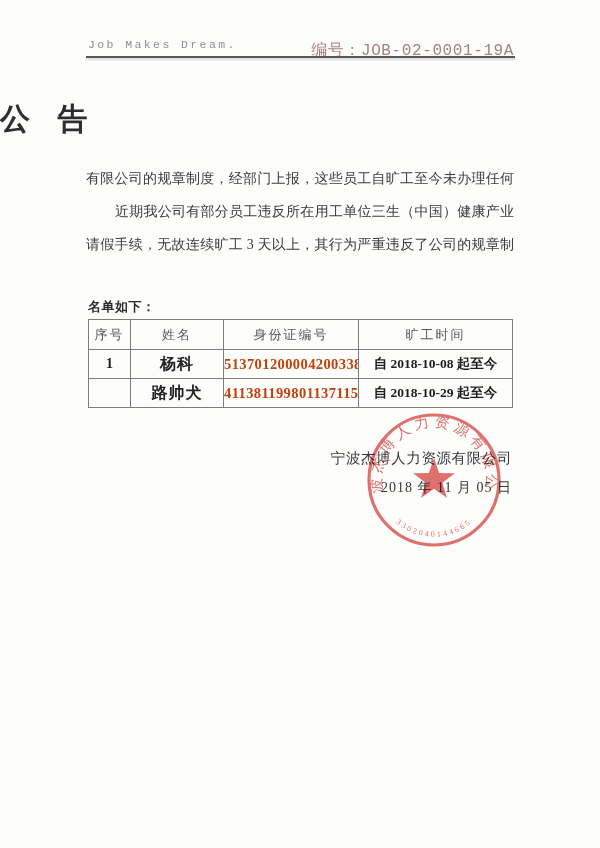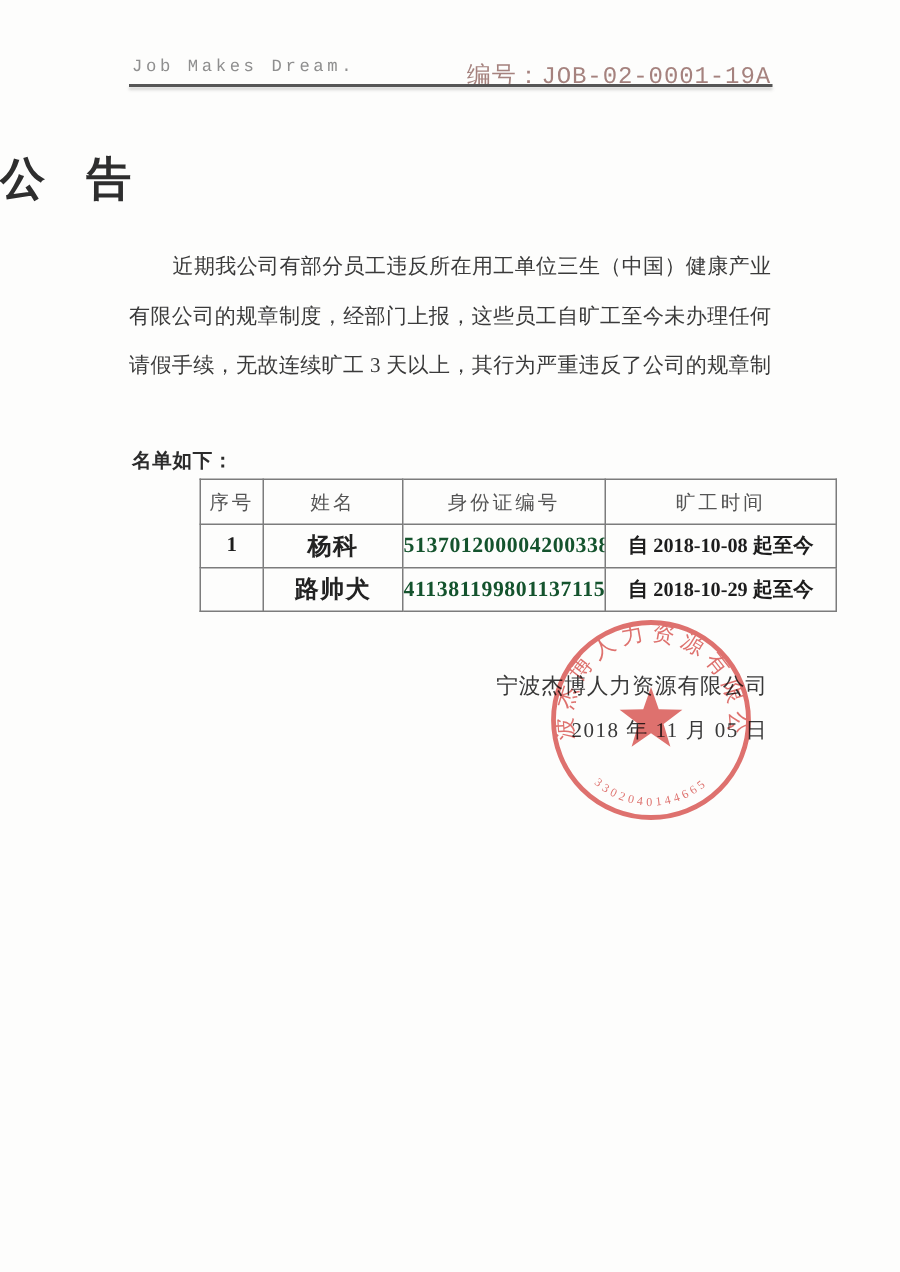--- a/index.html
+++ b/index.html
@@ -53,41 +53,41 @@
   .body-line.first{ text-indent:29px; }
   .body-line.last{ text-align-last:left; white-space:normal; }
   .list-label{
     position:absolute;left:88px;top:298px;
     font-size:13px;font-weight:bold;color:#2b2b2b;
     letter-spacing:.5px;
   }
   
   .roster{
     position:absolute;left:88px;top:319px;width:424px;
-    border-collapse:collapse;table-layout:fixed;margin-left:45px;
+    border-collapse:collapse;table-layout:fixed;
   }
   .roster th,.roster td{
     border:1px solid #7c7c7c;
     text-align:center;vertical-align:middle;
     padding:0;
     overflow:hidden;white-space:nowrap;
   }
   .roster th{
     height:29px;
     font-weight:normal;font-size:13px;color:#555555;
     letter-spacing:2px;
   }
   .roster td{ height:28px; }
   .col-seq{width:42px;}
   .col-name{width:93px;}
   .col-id{width:135px;}
   .col-absence{width:154px;}
   .cell-seq{font-size:14px;font-weight:600;color:#1d1d1d;}
   .cell-name{font-size:16px;font-weight:700;color:#222222;letter-spacing:1px;}
-  .cell-id{font-size:14.5px;font-weight:600;color:#14532d;letter-spacing:.4px;}
+  .cell-id{font-size:14.5px;font-weight:600;color:#c2410c;letter-spacing:.4px;}
   .cell-absence{font-size:13.5px;font-weight:700;color:#1d1d1d;}
   
   .signature{
     position:absolute;right:88px;top:443px;
     text-align:right;color:#383838;
   }
   .sig-company{font-size:14.5px;letter-spacing:.6px;line-height:30px;}
   .sig-date{font-size:14px;letter-spacing:1px;line-height:30px;}
   
   .seal{
@@ -106,22 +106,22 @@
 
 <div class="page">
 
   <div class="slogan">Job Makes Dream.</div>
   <div class="doc-number">编号：JOB-02-0001-19A</div>
   <div class="header-rule"></div>
 
   <div class="page-title">公 告</div>
 
   <div class="body-block">
+    <div class="body-line">有限公司的规章制度，经部门上报，这些员工自旷工至今未办理任何</div>
     <div class="body-line first">近期我公司有部分员工违反所在用工单位三生（中国）健康产业</div>
-    <div class="body-line">有限公司的规章制度，经部门上报，这些员工自旷工至今未办理任何</div>
     <div class="body-line">请假手续，无故连续旷工 3 天以上，其行为严重违反了公司的规章制</div>
   </div>
 
   <div class="list-label">名单如下：</div>
 
   <table class="roster">
     <colgroup>
       <col class="col-seq">
         <col class="col-name">
         <col class="col-id">

